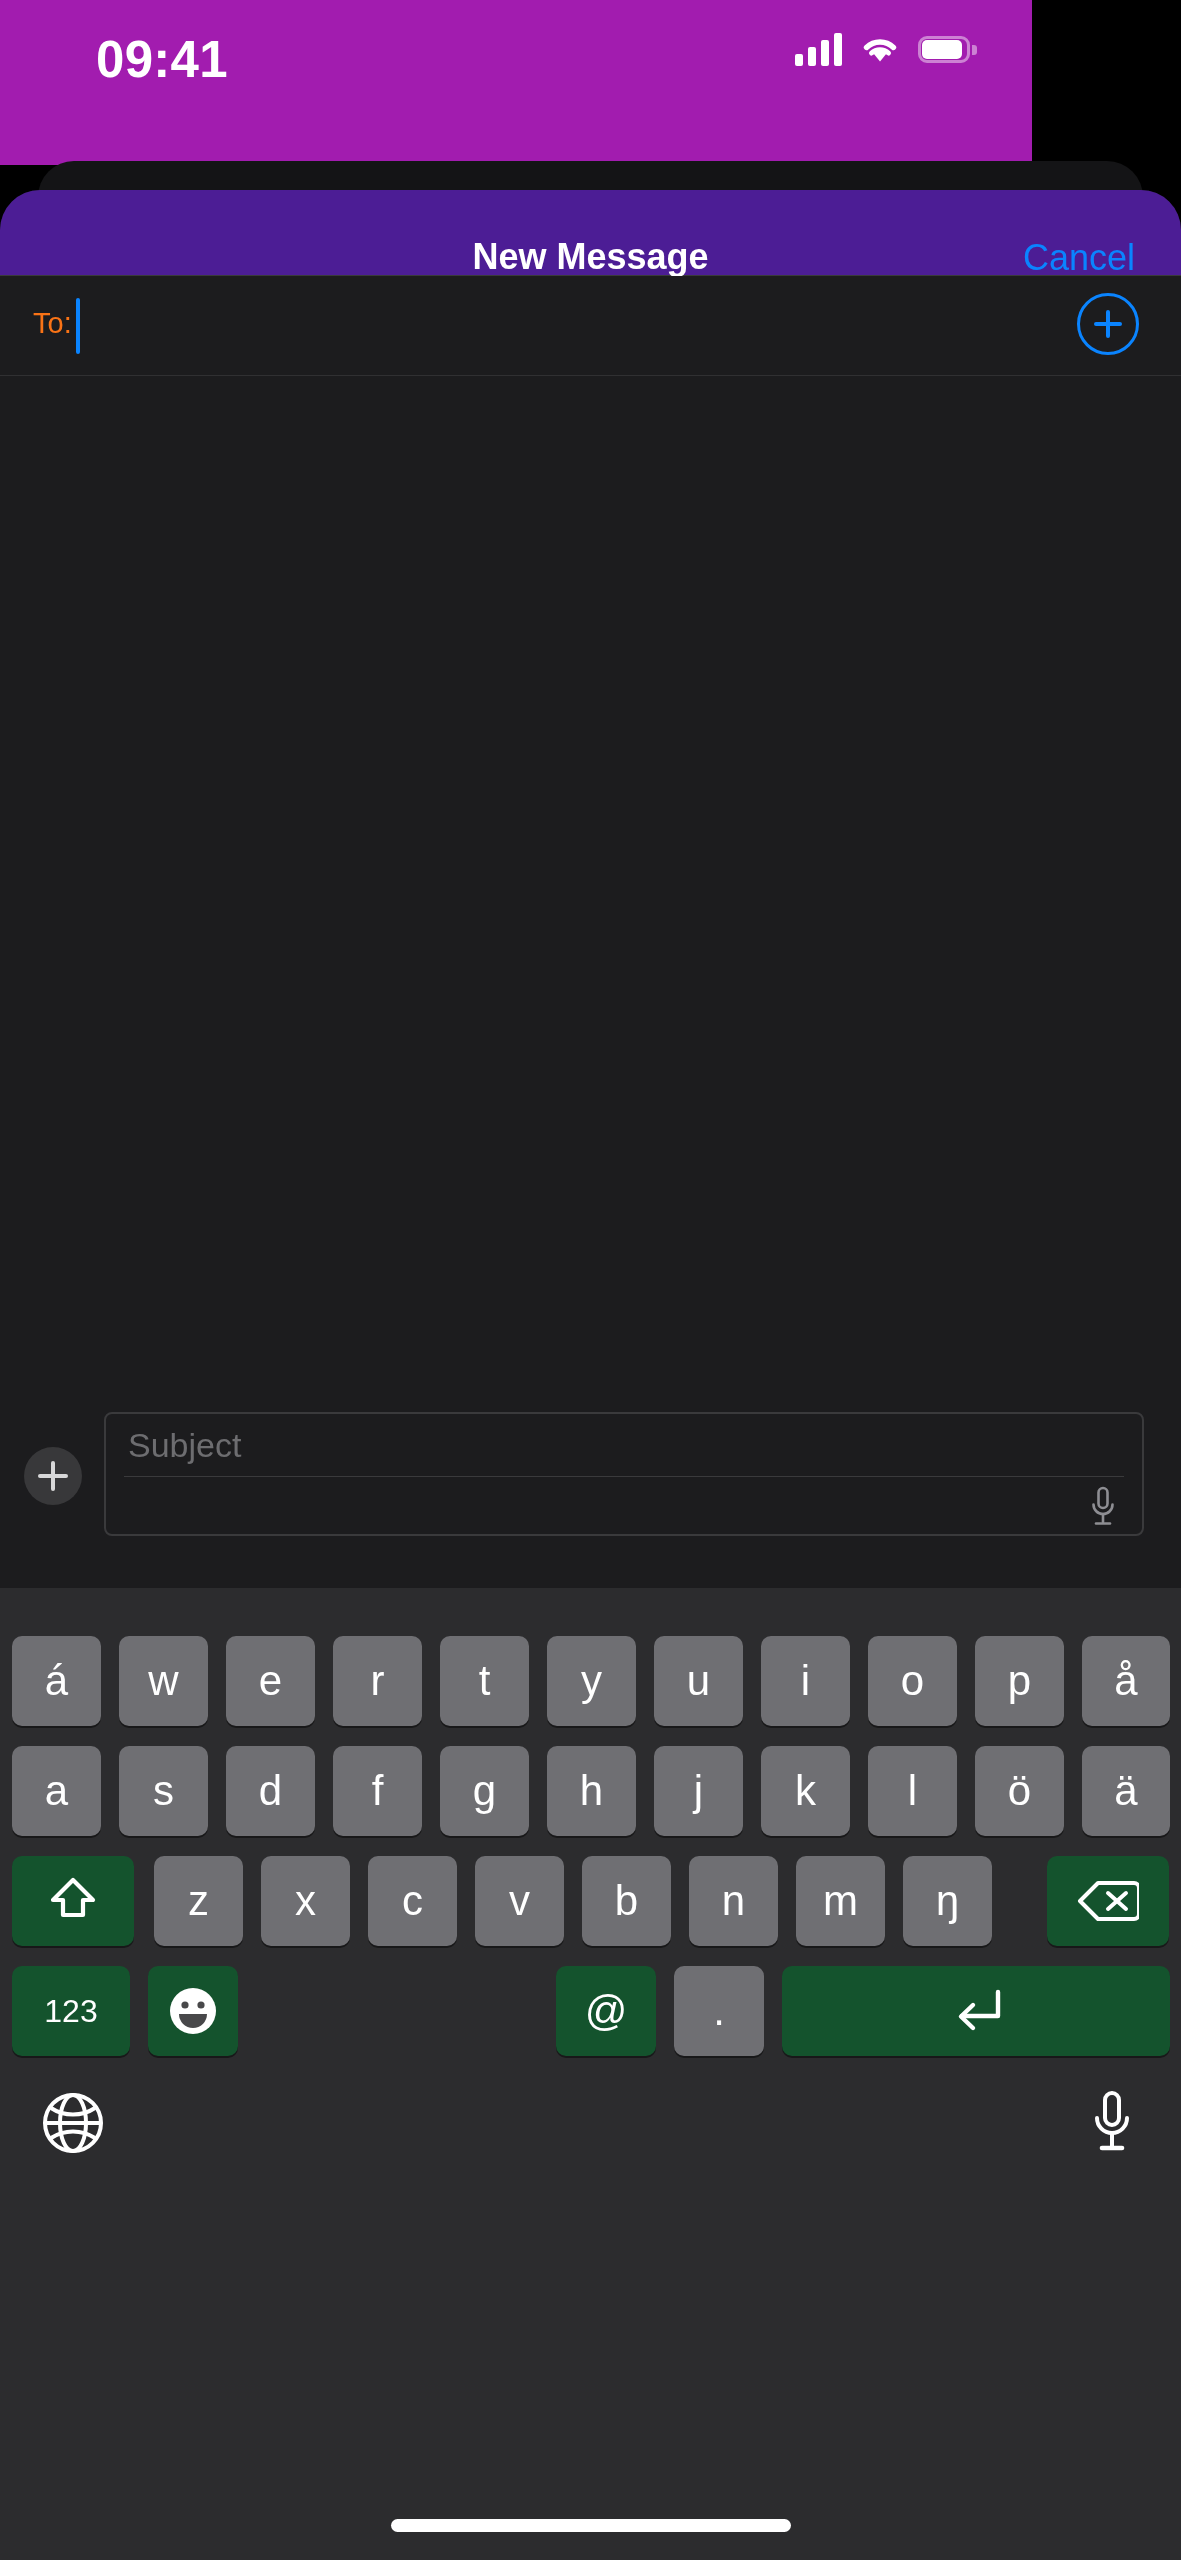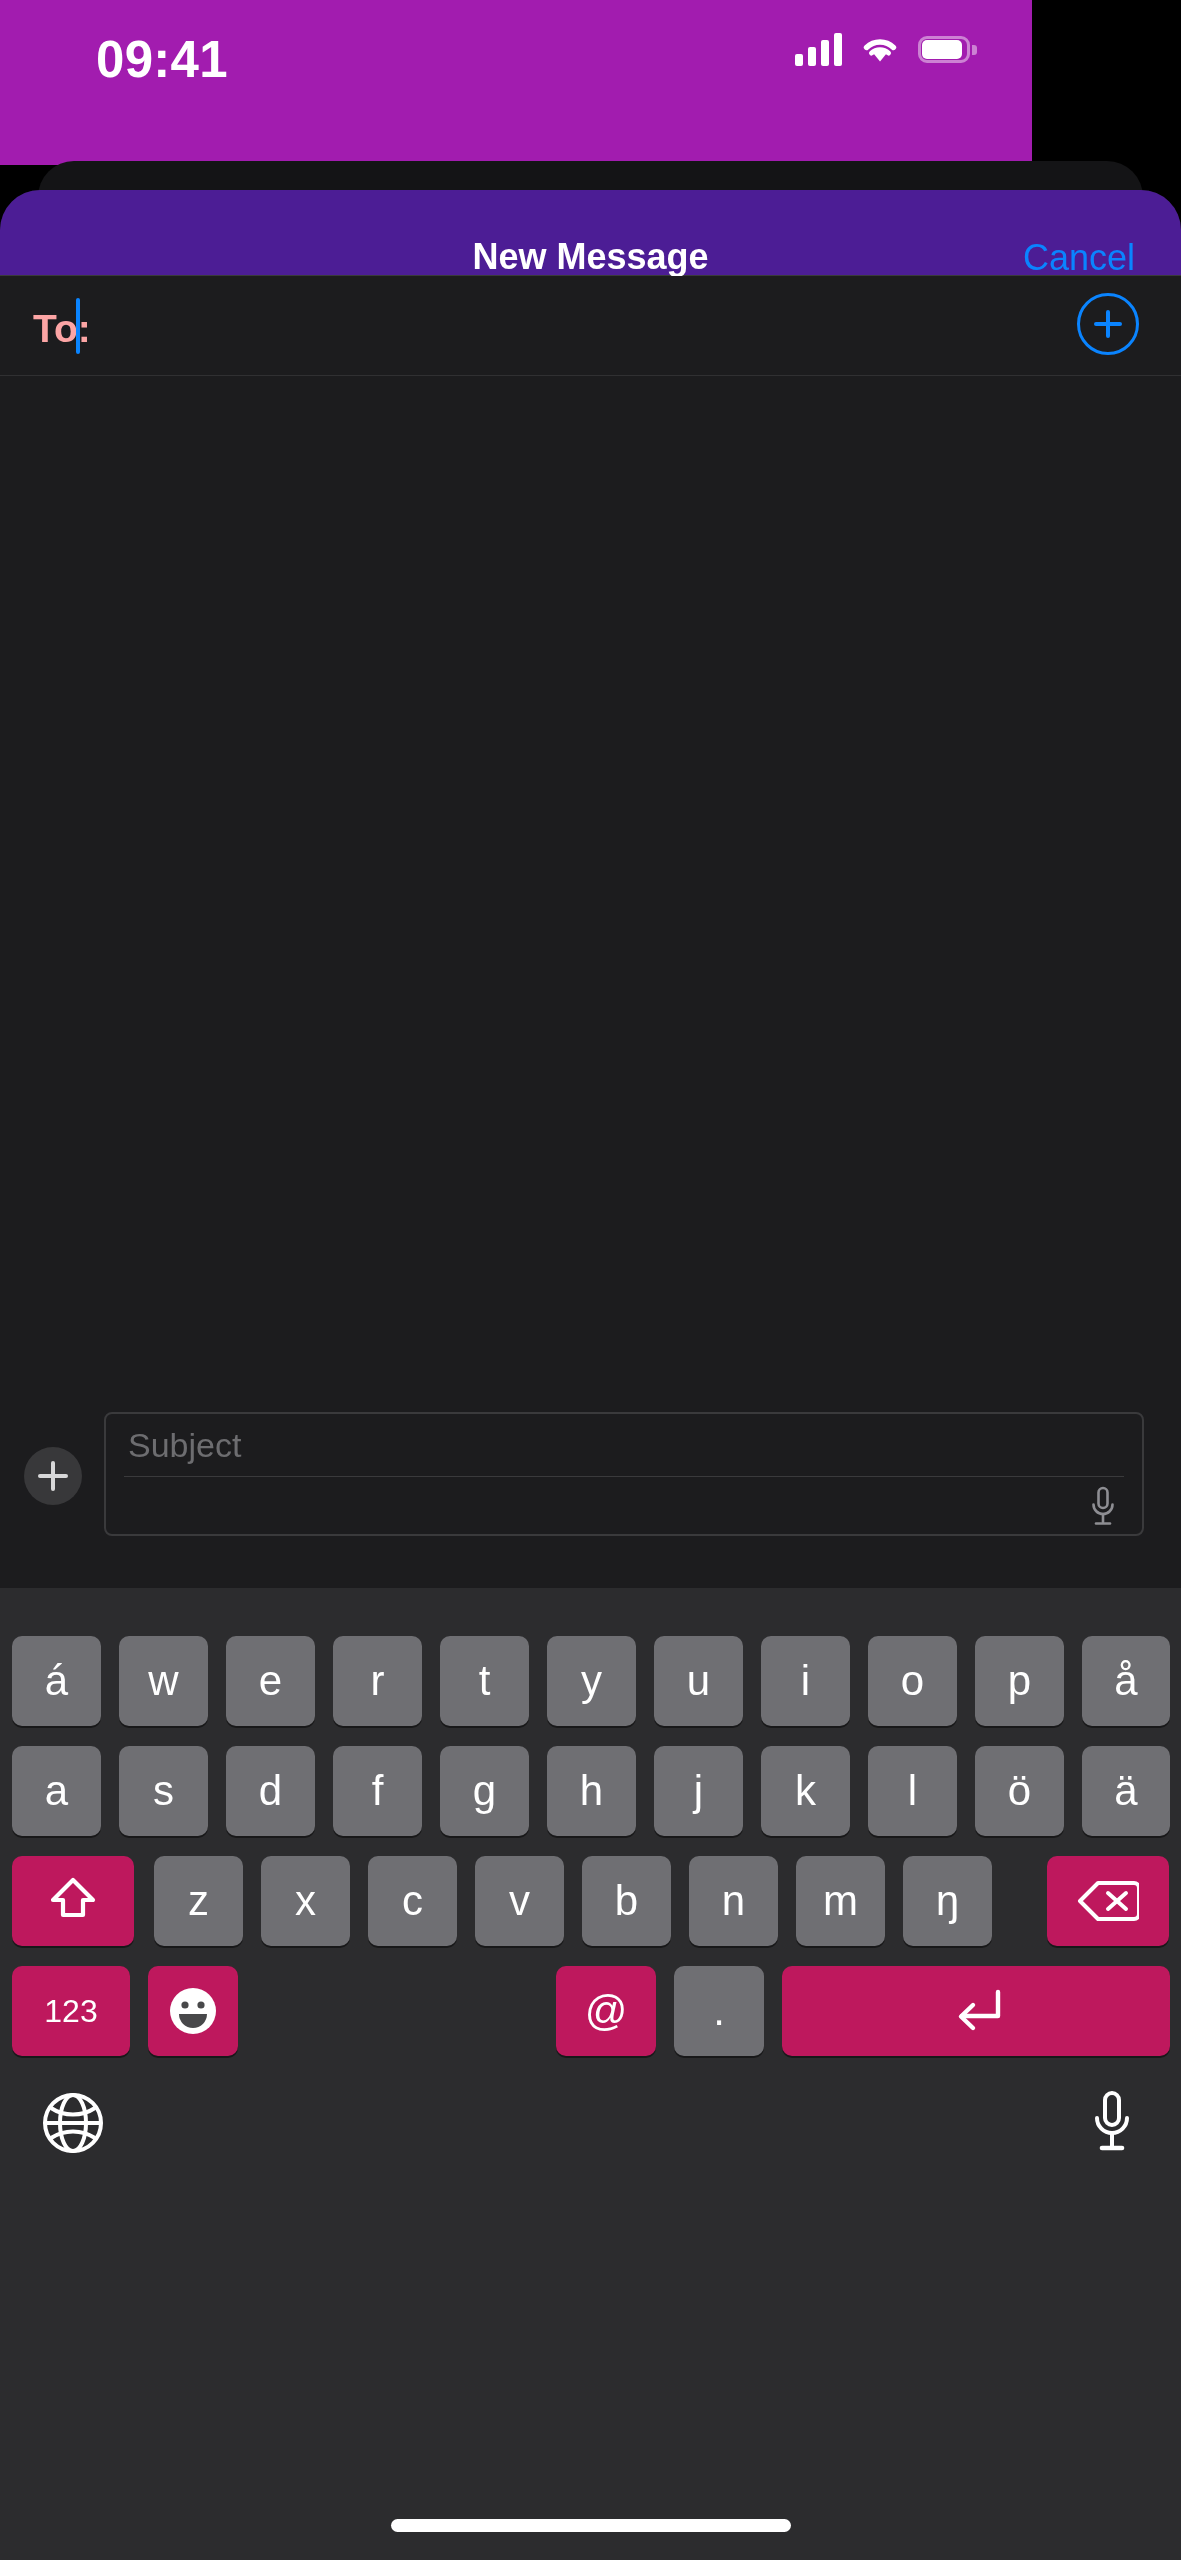--- a/index.html
+++ b/index.html
@@ -72,21 +72,21 @@
     color:#0a84ff; font-size:36px; font-weight:400;
   }
 
   
   .to-row {
     position:relative; height:100px; background:#1c1c1e;
     border-bottom:1px solid #303032;
   }
   .to-label {
     position:absolute; left:33px; top:31px;
-    color:#fca5a5; font-size:39px;font-weight:bold;
+    color:#f97316; font-size:29px;
   }
   .to-caret {
     position:absolute; left:76px; top:22px;
     width:4px; height:56px; background:#0a84ff; border-radius:2px;
   }
   .to-add {
     position:absolute; right:42px; top:17px;
     width:62px; height:62px; border:3px solid #0a84ff; border-radius:50%;
   }
   .to-add:before, .to-add:after {
@@ -141,21 +141,21 @@
   .krow.r4 { top:378px; }
 
   .key {
     position:absolute; top:0; height:90px;
     background:#6f6f73; border-radius:10px;
     box-shadow:0 2px 0 rgba(0,0,0,0.45);
     color:#fff; font-size:42px; font-weight:400;
     display:flex; align-items:center; justify-content:center;
     line-height:1;
   }
-  .key.mod { background:#be185d; }
+  .key.mod { background:#14532d; }
   .key.small { font-size:32px; }
   .key svg { display:block; }
 
   .kbbottom { position:absolute; left:0; top:498px; width:1181px; height:120px; }
   .globe-btn { position:absolute; left:42px; top:6px; width:62px; height:62px; }
   .mic-btn   { position:absolute; right:48px; top:4px; width:42px; height:66px; }
 
   .home-indicator {
     position:absolute; left:50%; transform:translateX(-50%);
     bottom:28px; width:400px; height:13px;

